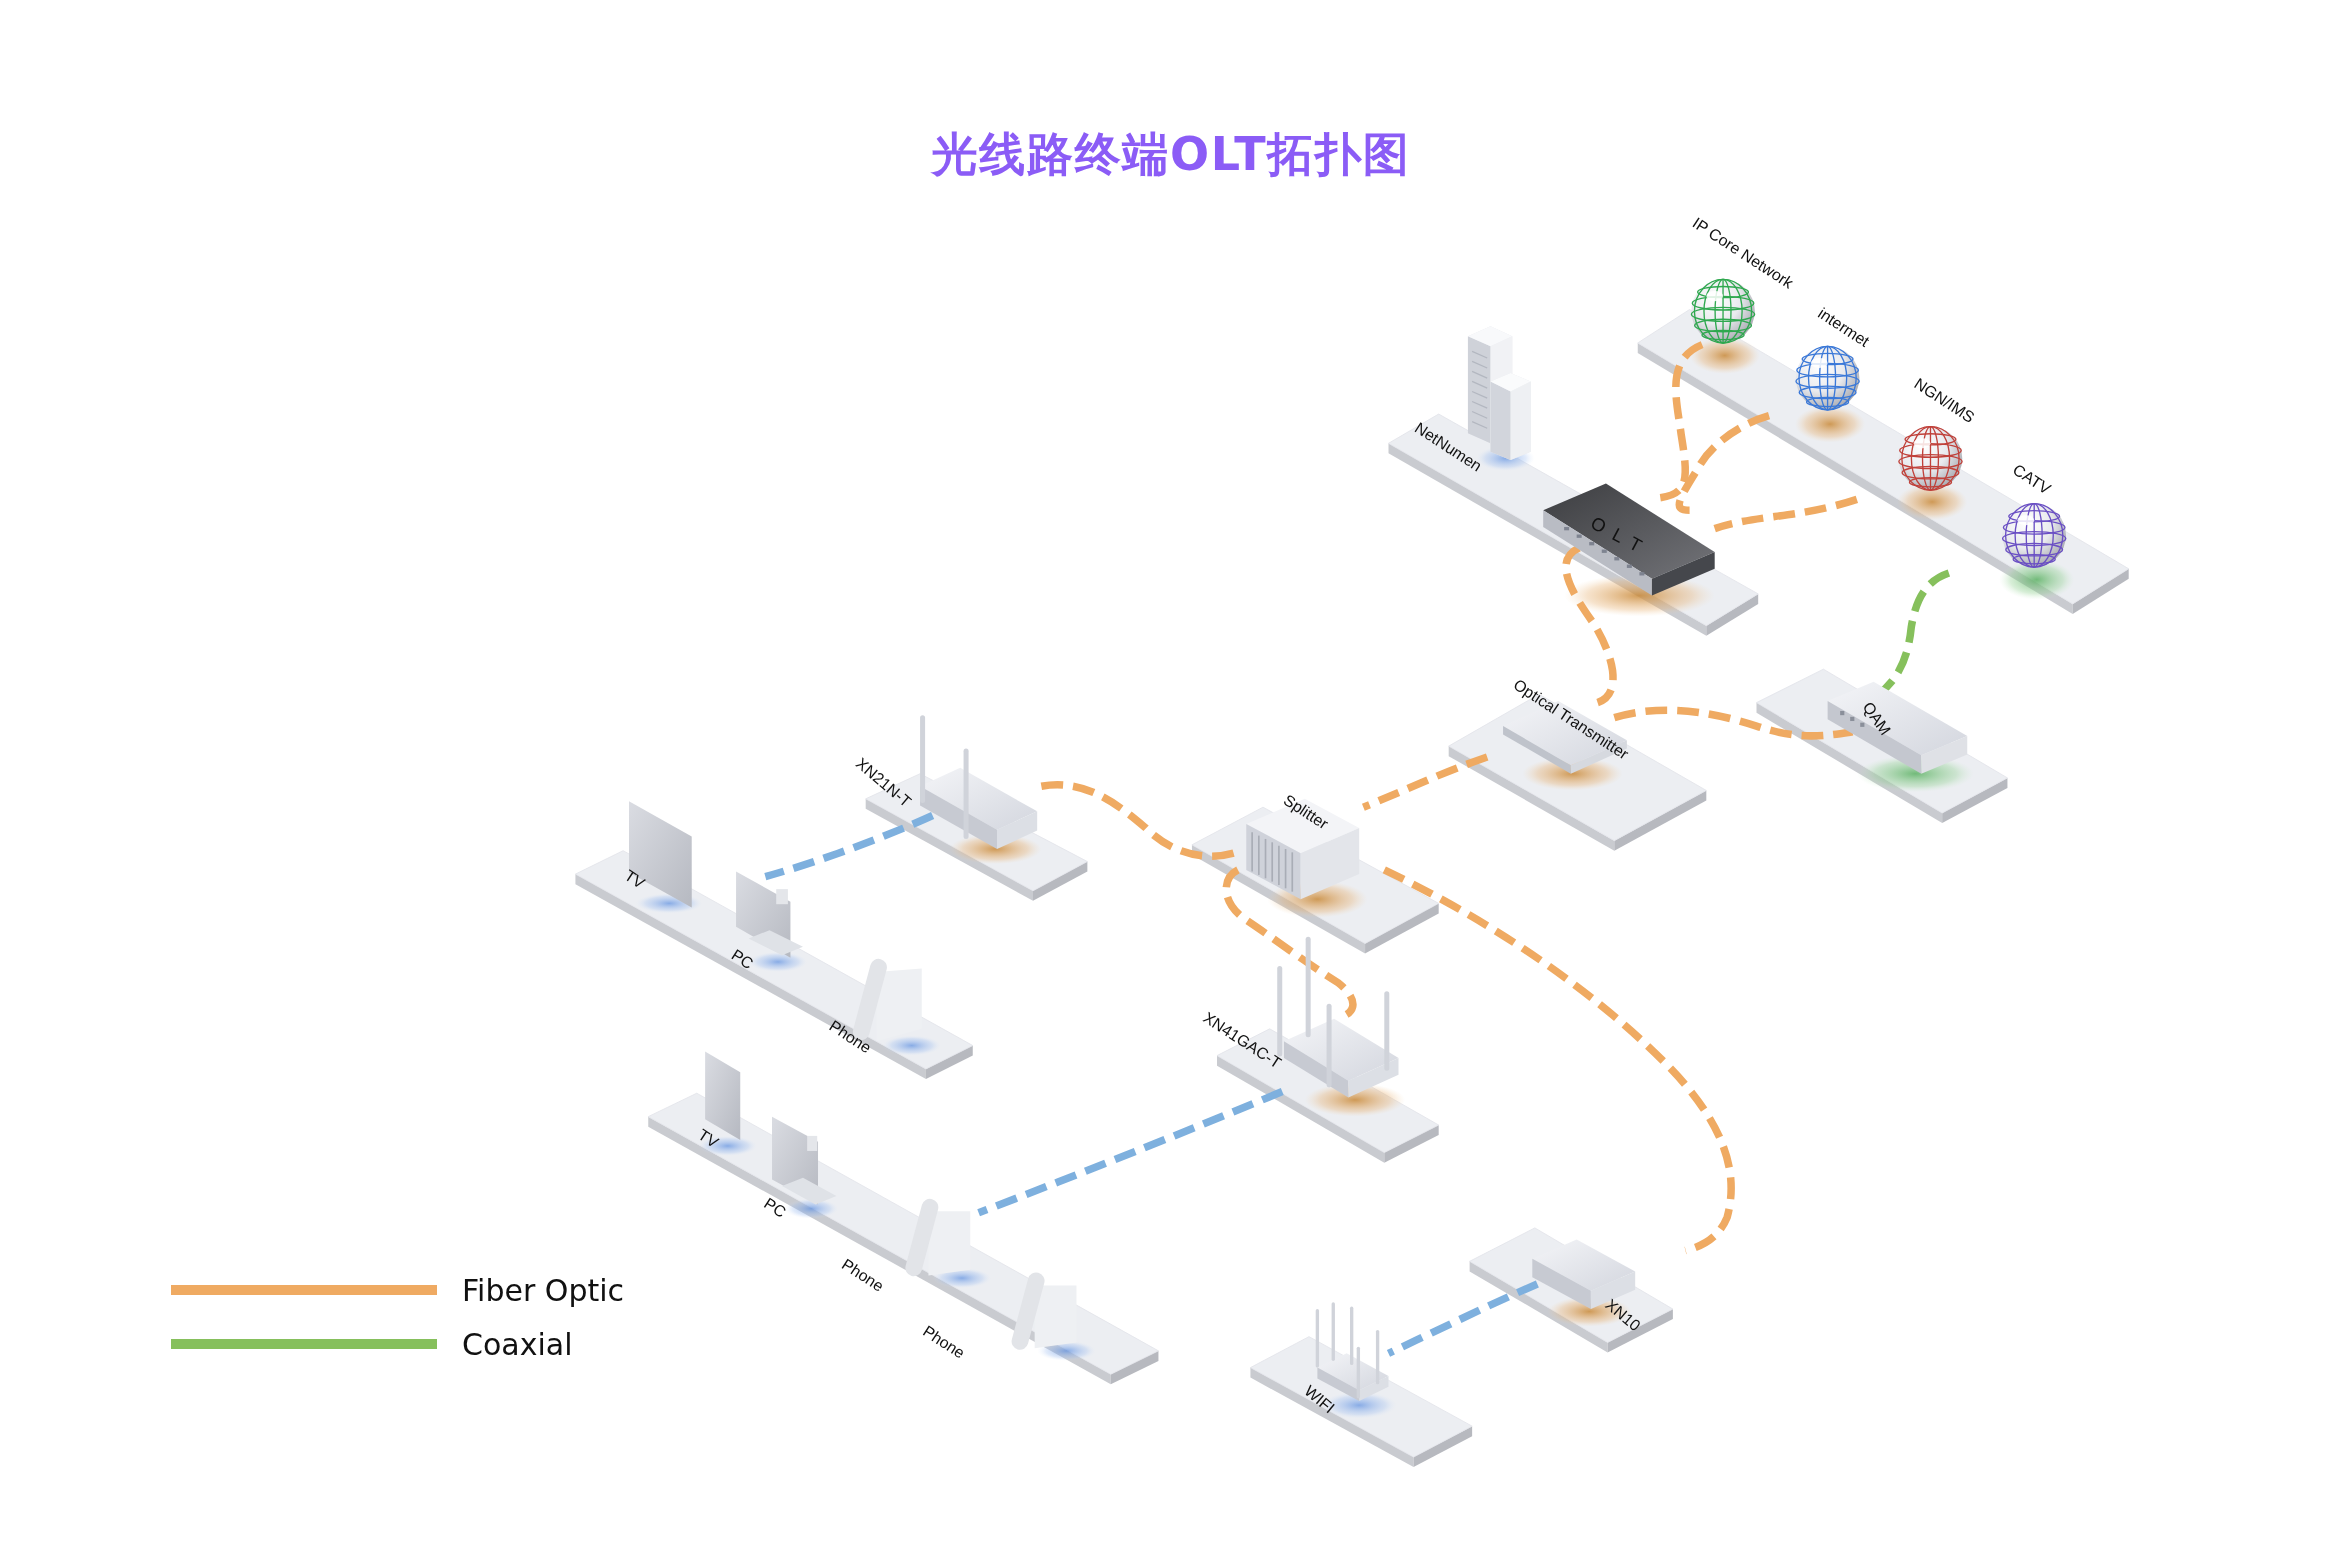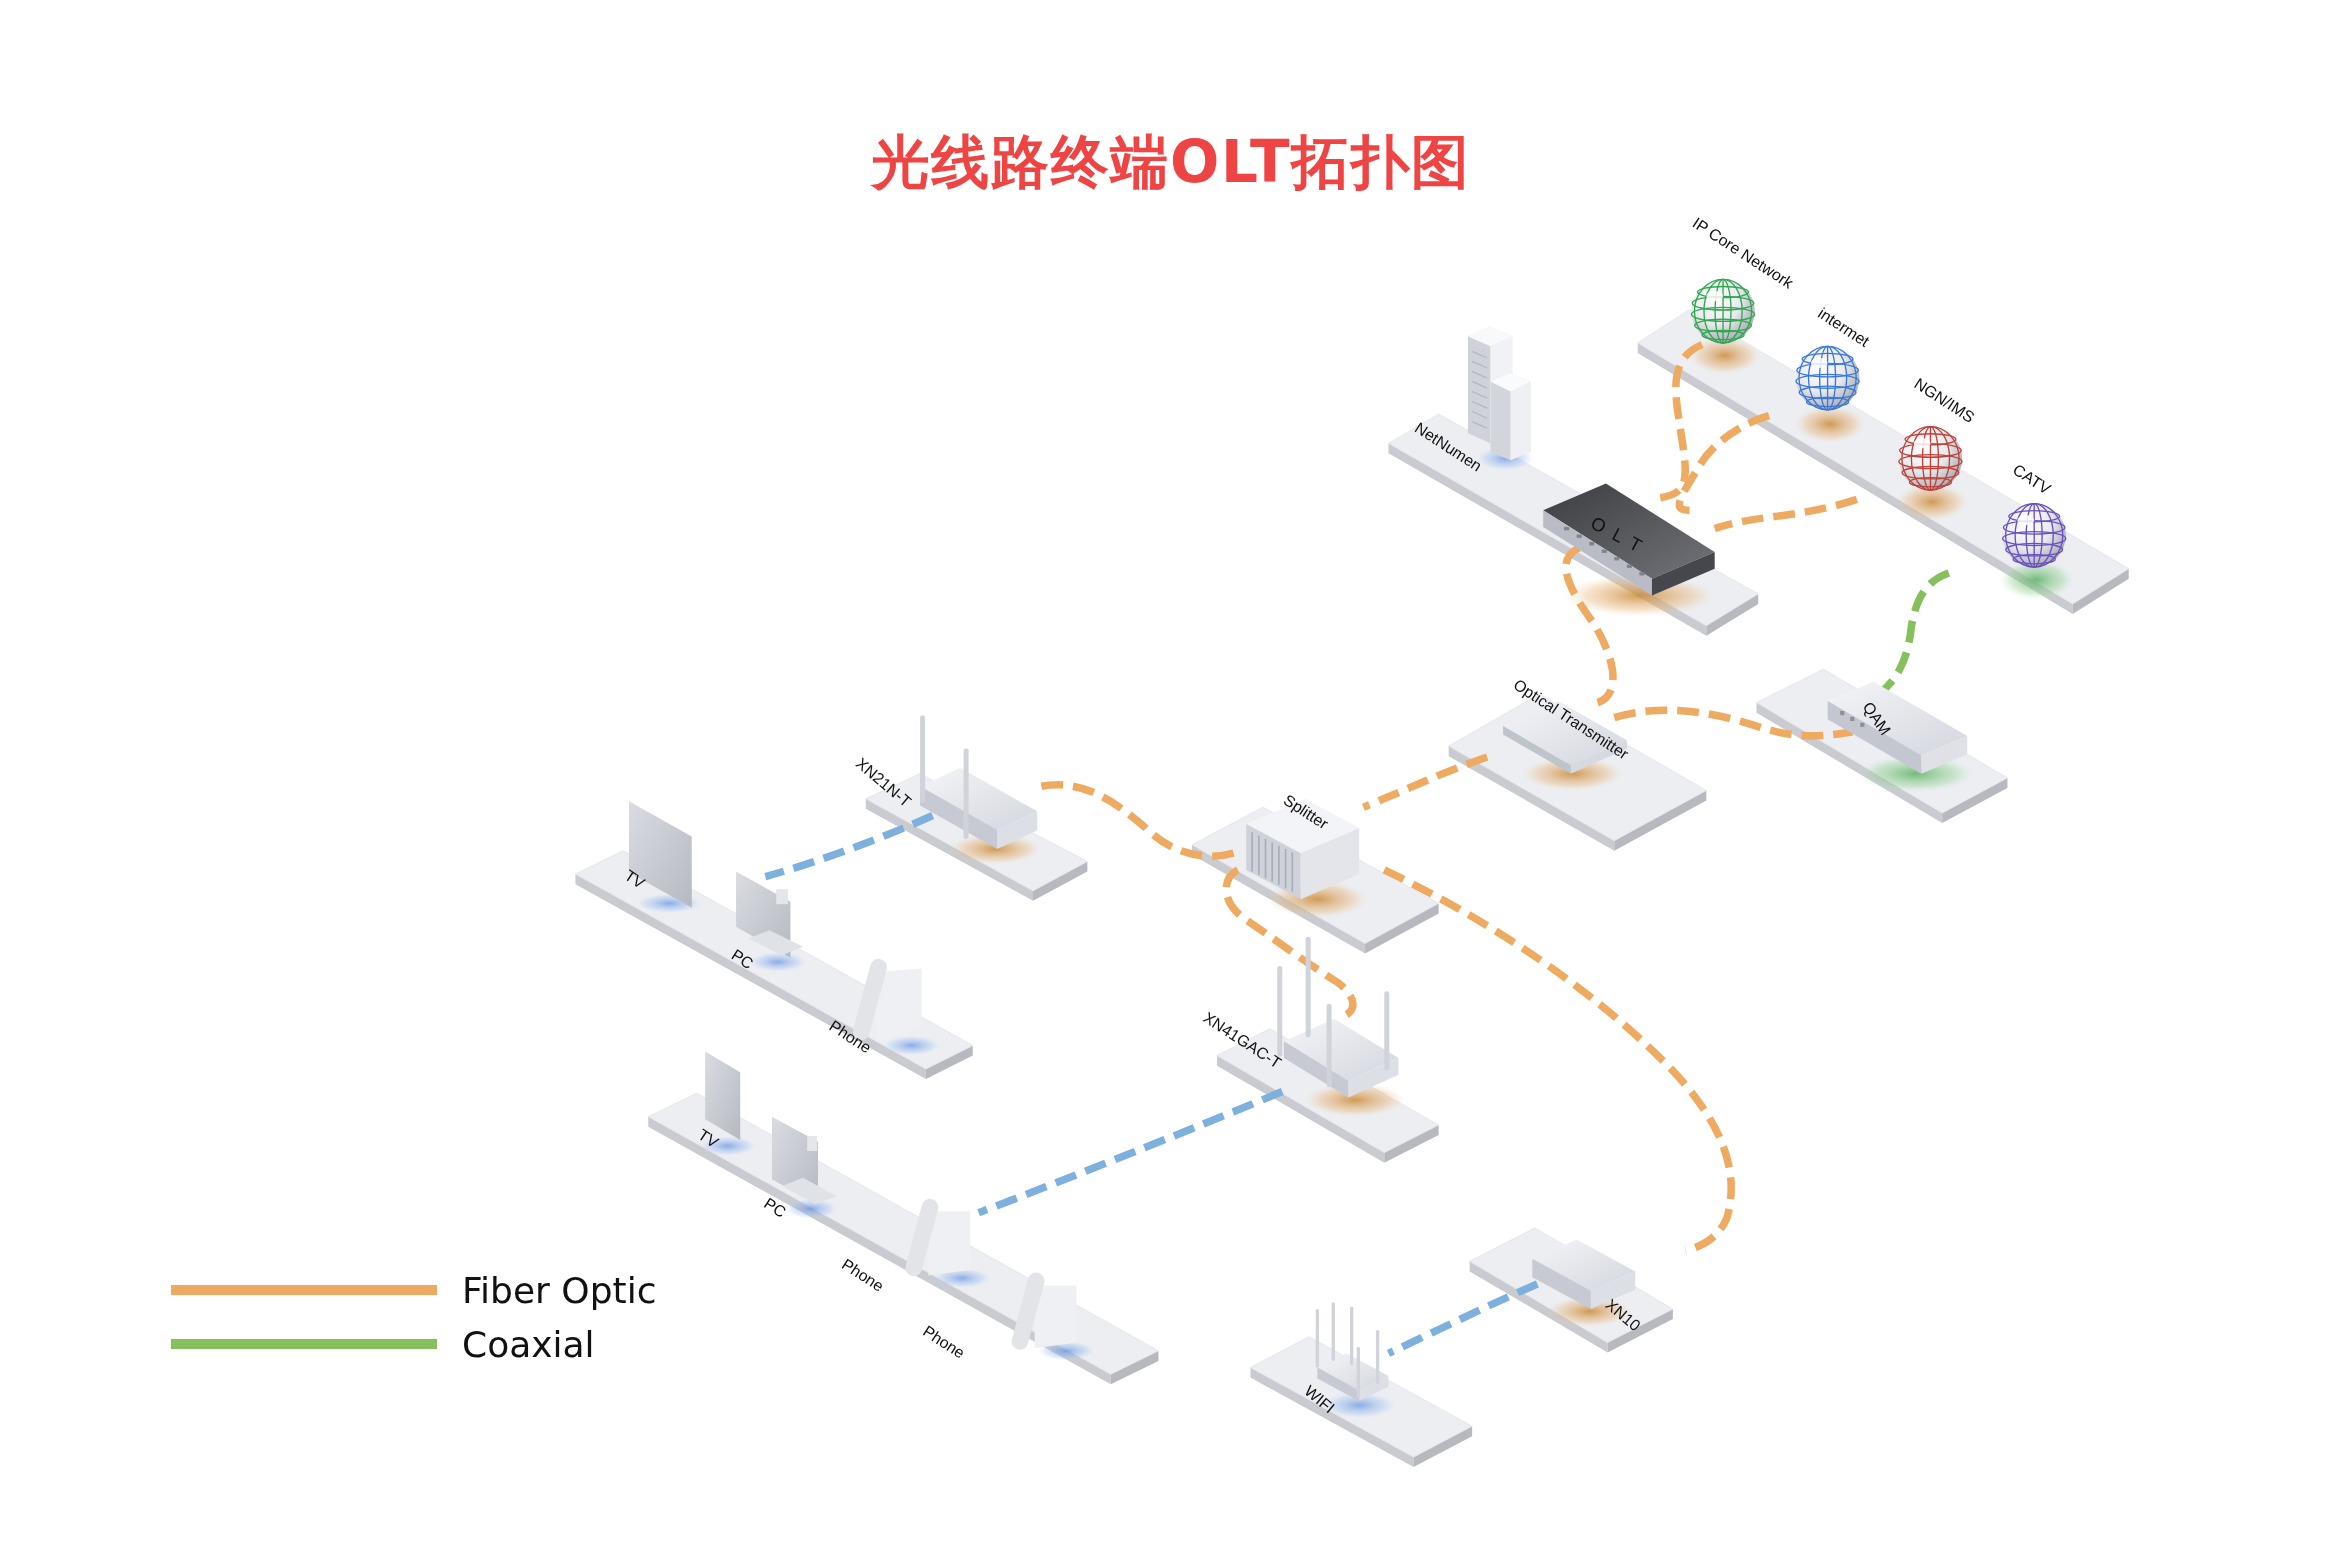--- a/index.html
+++ b/index.html
@@ -1,23 +1,23 @@
 <!DOCTYPE html>
 <html style="font-size:13.4px"><head>
   <meta charset="utf-8">
   <style>
     html, body { margin: 0; padding: 0; background: #ffffff; }
     body { width: 2342px; height: 1565px; position: relative; overflow: hidden; font-family: "Liberation Sans", sans-serif; }
-    #title { position: absolute; left: 0; width: 2342px; top: 124px; text-align: center; font-family: "DejaVu Sans", sans-serif; font-weight: bold; font-size: 58px; color: #ef4444; letter-spacing: 1.7px; }
+    #title { position: absolute; left: 0; width: 2342px; top: 124px; text-align: center; font-family: "DejaVu Sans", sans-serif; font-weight: bold; font-size: 46px; color: #8b5cf6; letter-spacing: 1.7px; }
     svg#diagram { position: absolute; left: 0; top: 0; }
     .node-label { font-family: "Liberation Sans", sans-serif; font-size: 19px; fill: #111; }
     .legend { position: absolute; left: 171px; top: 1263px; }
     .legend-row { display: flex; align-items: center; height: 54px; }
     .legend-swatch { width: 266px; height: 10px; margin-right: 25px; }
-    .legend-label { font-family: "DejaVu Sans", sans-serif; font-size: 36px; color: #111; }
+    .legend-label { font-family: "DejaVu Sans", sans-serif; font-size: 30px; color: #111; }
   </style>
 </head>
 <body>
 
 <div id="title">光线路终端OLT拓扑图</div>
 
 <svg id="diagram" width="2342" height="1565" viewBox="0 0 2800 1871" xmlns="http://www.w3.org/2000/svg">
   <defs>
     <radialGradient id="g-sphere" cx="38%" cy="32%" r="70%">
       <stop offset="0%" stop-color="#ffffff"></stop>

